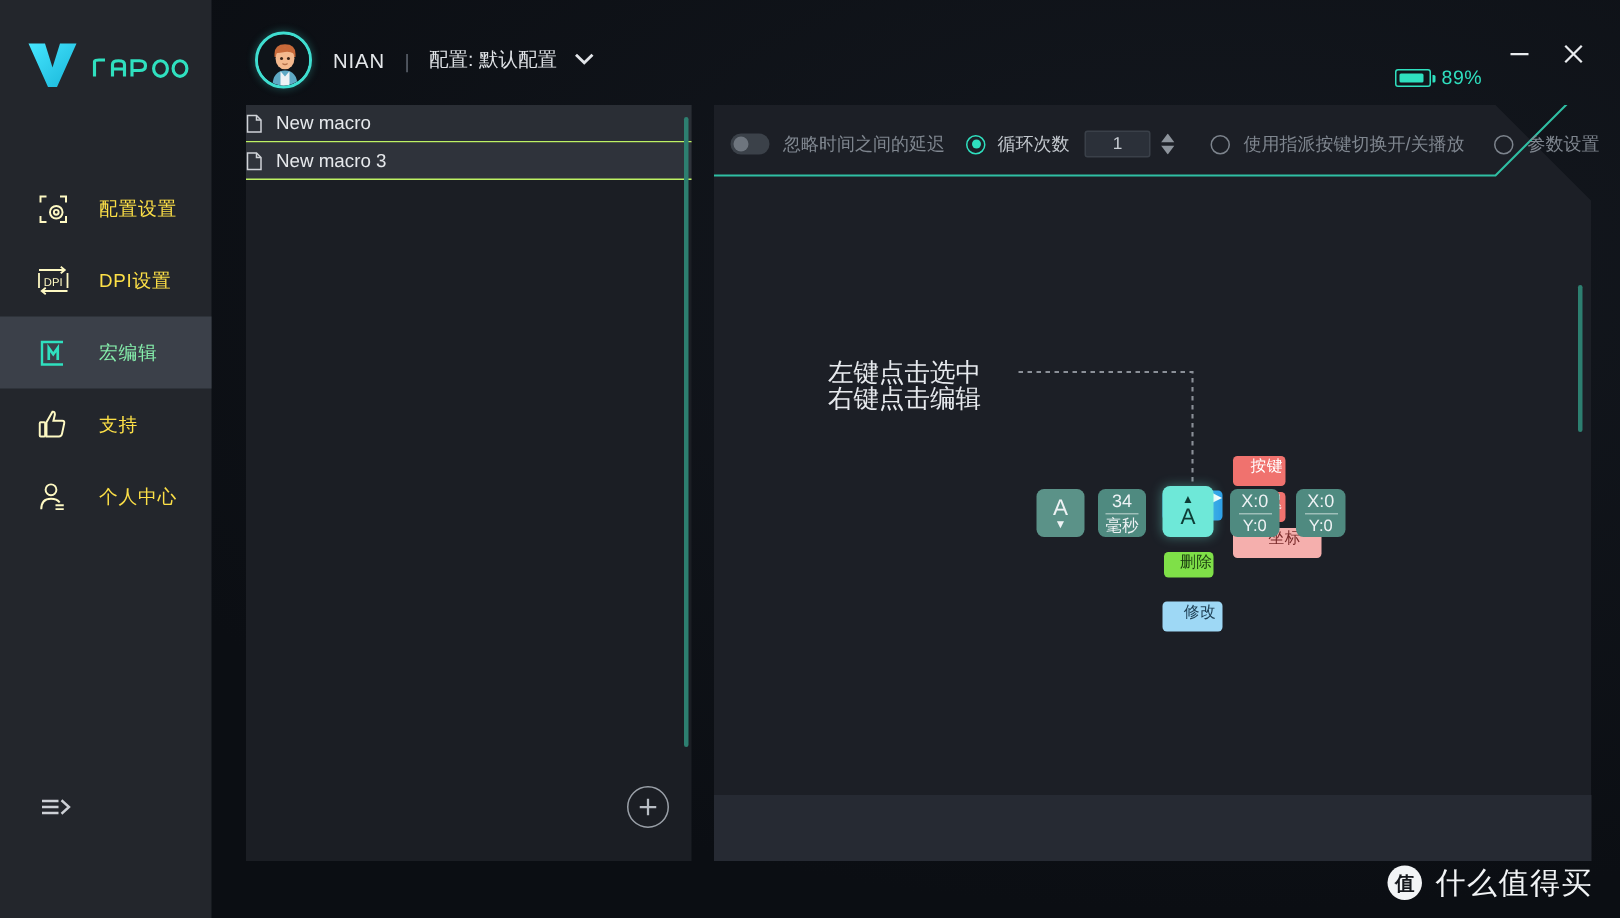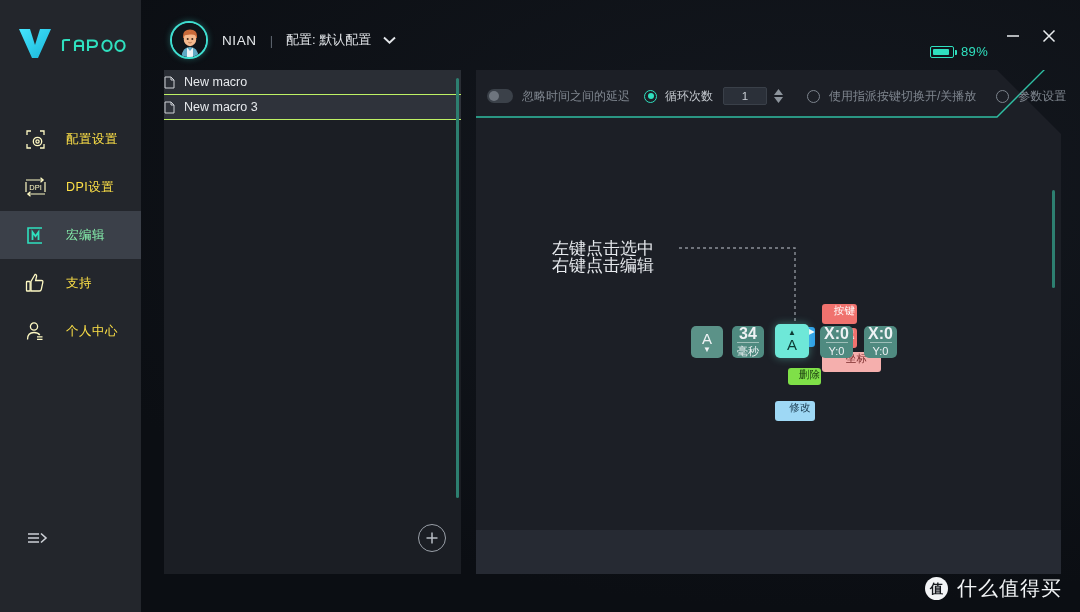--- a/index.html
+++ b/index.html
@@ -191,21 +191,21 @@
     position: absolute; border-radius: 3px;
     font-size: 10.5px; display: flex; justify-content: center;
     color: #fff; cursor: pointer; letter-spacing: .3px; padding-left: 10px;
   }
   .key-tile {
     position: absolute; border-radius: 5px;
     display: flex; flex-direction: column;
     align-items: center; justify-content: center;
     cursor: pointer; color: #eef2f4;
   }
-  .tile-dual-top { font-size: 16px; line-height: 14px; font-weight: bold; }
+  .tile-dual-top { font-size: 12px; line-height: 14px; }
   .tile-divider { width: 22px; height: 1px; background: rgba(255,255,255,.45); margin: 1px 0; }
   .tile-dual-bot { font-size: 11px; line-height: 14px; }
 
   
   #footer-bar {
     position: absolute; left: 476px; top: 530px;
     width: 585px; height: 44px; background: #262a33;
   }
 
   
@@ -471,21 +471,21 @@
       <span class="tile-divider"></span>
       <span class="tile-dual-bot">Y:0</span>
     </div>
 
     <div class="key-tile" id="tile-4" style="left: 388px; top: 256px; width: 33px; height: 32px; background: rgb(79, 138, 128);">
       <span class="tile-dual-top">X:0</span>
       <span class="tile-divider"></span>
       <span class="tile-dual-bot">Y:0</span>
     </div>
 
-    <div class="menu-btn" id="btn-delete" style="left: 312px; top: 298px; width: 33px; height: 17px; color: rgb(27, 60, 16); background: rgb(127, 224, 72);">
+    <div class="menu-btn" id="btn-delete" style="left: 300px; top: 298px; width: 33px; height: 17px; color: rgb(27, 60, 16); background: rgb(127, 224, 72);">
       <span>删除</span>
     </div>
   </div>
 
   <div id="footer-bar"></div>
 
   <div id="watermark">
     <span class="wm-badge">值</span>
     <span class="wm-text">什么值得买</span>
   </div>

